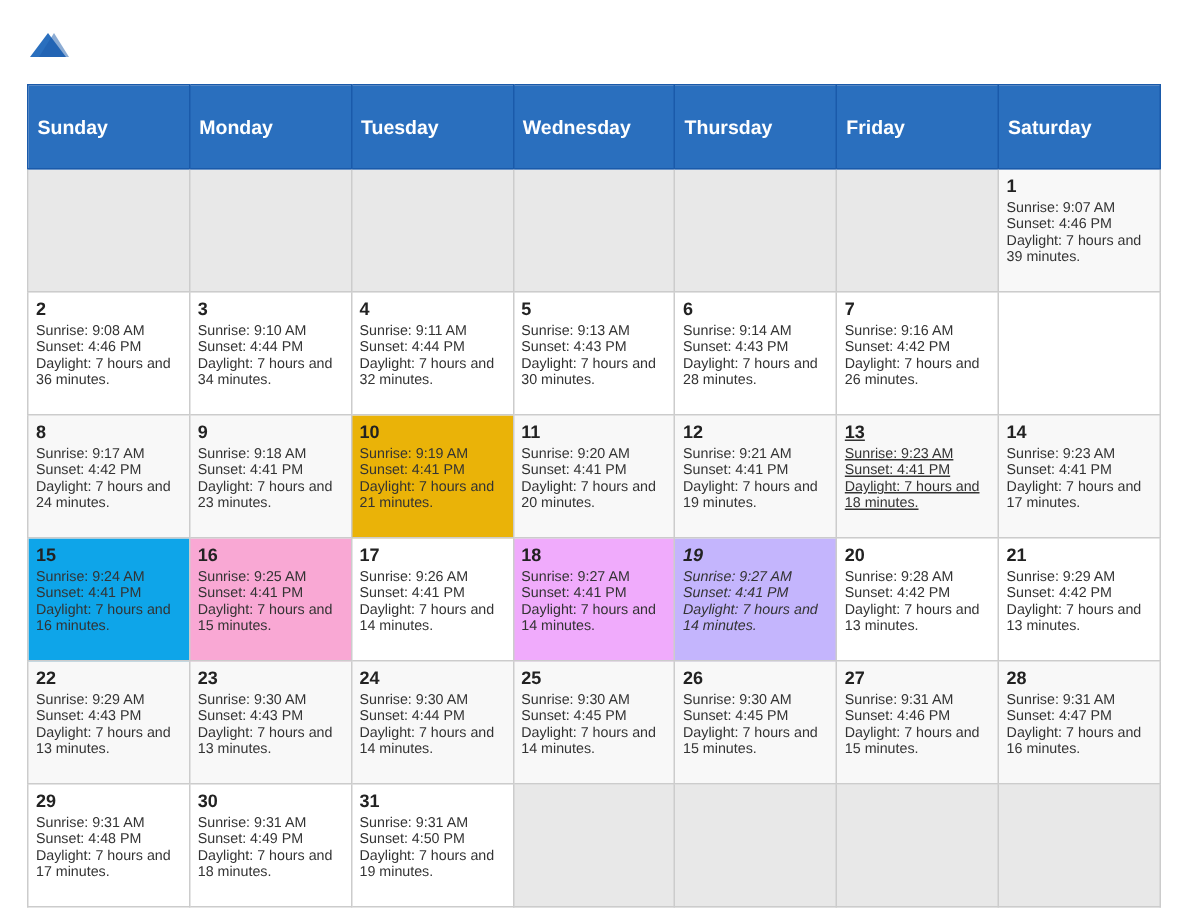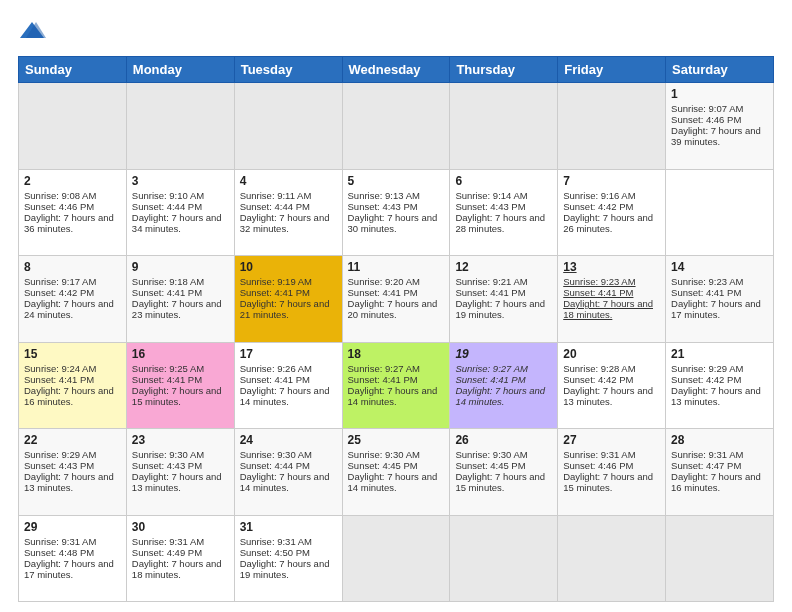--- a/index.html
+++ b/index.html
@@ -56,21 +56,21 @@
       flex: 1;
       border: 1px solid #ccc;
       border-collapse: collapse;
       width: 100%;
       table-layout: fixed;
     }
     .calendar th {
       background: #2a6fbe;
       color: #fff;
       text-align: left;
-      padding: 5px 6px;
+      padding: 20px 6px;
       font-size: 13px;
       border: 1px solid #1a5aaa;
     }
     .calendar td {
       border: 1px solid #ccc;
       vertical-align: top;
       padding: 4px 5px;
       font-size: 9.5px;
       color: #333;
       background: #fff;
@@ -147,24 +147,24 @@
         <tr>
           <td style="background: rgb(248, 248, 248);"><span class="day-num">8</span><span>Sunrise: 9:17 AM</span><br><span>Sunset: 4:42 PM</span><br><span>Daylight: 7 hours and 24 minutes.</span></td>
           <td style="background: rgb(248, 248, 248);"><span class="day-num">9</span><span>Sunrise: 9:18 AM</span><br><span>Sunset: 4:41 PM</span><br><span>Daylight: 7 hours and 23 minutes.</span></td>
           <td style="background: #eab308;"><span class="day-num">10</span><span>Sunrise: 9:19 AM</span><br><span>Sunset: 4:41 PM</span><br><span>Daylight: 7 hours and 21 minutes.</span></td>
           <td style="background: rgb(248, 248, 248);"><span class="day-num">11</span><span>Sunrise: 9:20 AM</span><br><span>Sunset: 4:41 PM</span><br><span>Daylight: 7 hours and 20 minutes.</span></td>
           <td style="background: rgb(248, 248, 248);"><span class="day-num">12</span><span>Sunrise: 9:21 AM</span><br><span>Sunset: 4:41 PM</span><br><span>Daylight: 7 hours and 19 minutes.</span></td>
           <td style="background: rgb(248, 248, 248); text-decoration: underline;"><span class="day-num">13</span><span>Sunrise: 9:23 AM</span><br><span>Sunset: 4:41 PM</span><br><span>Daylight: 7 hours and 18 minutes.</span></td>
           <td style="background: rgb(248, 248, 248);"><span class="day-num">14</span><span>Sunrise: 9:23 AM</span><br><span>Sunset: 4:41 PM</span><br><span>Daylight: 7 hours and 17 minutes.</span></td>
         </tr>
         <tr>
-          <td style="background: #fef9c3; margin-top: 30px;"><span class="day-num">15</span><span>Sunrise: 9:24 AM</span><br><span>Sunset: 4:41 PM</span><br><span>Daylight: 7 hours and 16 minutes.</span></td>
+          <td style="background: #0ea5e9; margin-top: 30px;"><span class="day-num">15</span><span>Sunrise: 9:24 AM</span><br><span>Sunset: 4:41 PM</span><br><span>Daylight: 7 hours and 16 minutes.</span></td>
           <td style="background: #f9a8d4;"><span class="day-num">16</span><span>Sunrise: 9:25 AM</span><br><span>Sunset: 4:41 PM</span><br><span>Daylight: 7 hours and 15 minutes.</span></td>
           <td style="background: rgb(255, 255, 255);"><span class="day-num">17</span><span>Sunrise: 9:26 AM</span><br><span>Sunset: 4:41 PM</span><br><span>Daylight: 7 hours and 14 minutes.</span></td>
-          <td style="background: #bef264;"><span class="day-num">18</span><span>Sunrise: 9:27 AM</span><br><span>Sunset: 4:41 PM</span><br><span>Daylight: 7 hours and 14 minutes.</span></td>
+          <td style="background: #f0abfc;"><span class="day-num">18</span><span>Sunrise: 9:27 AM</span><br><span>Sunset: 4:41 PM</span><br><span>Daylight: 7 hours and 14 minutes.</span></td>
           <td style="background: #c4b5fd; font-style: italic;"><span class="day-num">19</span><span>Sunrise: 9:27 AM</span><br><span>Sunset: 4:41 PM</span><br><span>Daylight: 7 hours and 14 minutes.</span></td>
           <td style="background: rgb(255, 255, 255);"><span class="day-num">20</span><span>Sunrise: 9:28 AM</span><br><span>Sunset: 4:42 PM</span><br><span>Daylight: 7 hours and 13 minutes.</span></td>
           <td style="background: rgb(255, 255, 255);"><span class="day-num">21</span><span>Sunrise: 9:29 AM</span><br><span>Sunset: 4:42 PM</span><br><span>Daylight: 7 hours and 13 minutes.</span></td>
         </tr>
         <tr>
           <td style="background: rgb(248, 248, 248);"><span class="day-num">22</span><span>Sunrise: 9:29 AM</span><br><span>Sunset: 4:43 PM</span><br><span>Daylight: 7 hours and 13 minutes.</span></td>
           <td style="background: rgb(248, 248, 248);"><span class="day-num">23</span><span>Sunrise: 9:30 AM</span><br><span>Sunset: 4:43 PM</span><br><span>Daylight: 7 hours and 13 minutes.</span></td>
           <td style="background: rgb(248, 248, 248); margin-top: 23px;"><span class="day-num">24</span><span>Sunrise: 9:30 AM</span><br><span>Sunset: 4:44 PM</span><br><span>Daylight: 7 hours and 14 minutes.</span></td>
           <td style="background: rgb(248, 248, 248); margin-top: 20px;"><span class="day-num">25</span><span>Sunrise: 9:30 AM</span><br><span>Sunset: 4:45 PM</span><br><span>Daylight: 7 hours and 14 minutes.</span></td>
           <td style="background: rgb(248, 248, 248);"><span class="day-num">26</span><span>Sunrise: 9:30 AM</span><br><span>Sunset: 4:45 PM</span><br><span>Daylight: 7 hours and 15 minutes.</span></td>

